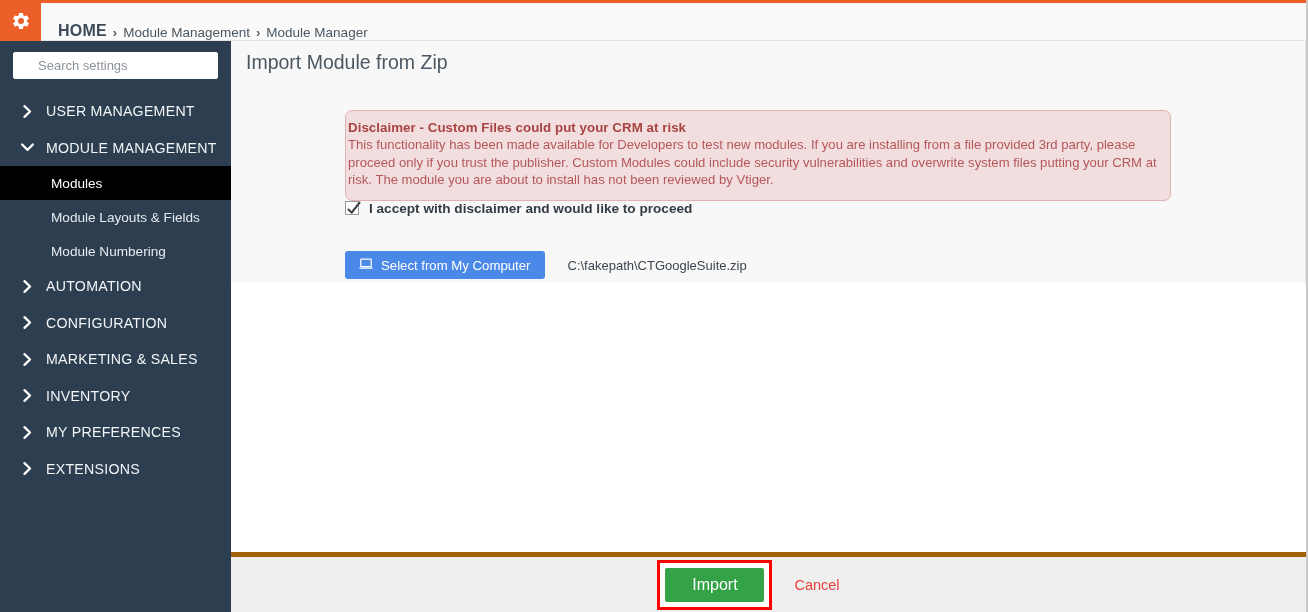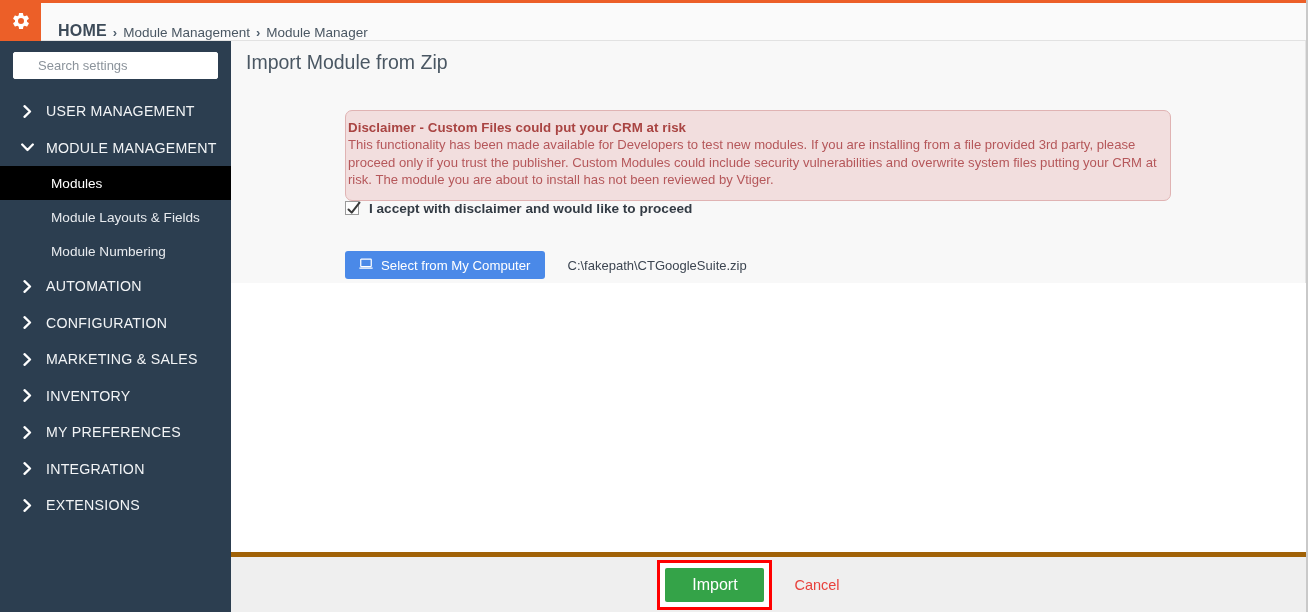--- a/index.html
+++ b/index.html
@@ -357,28 +357,20 @@
           </svg>
       </span>
       <span>MY PREFERENCES</span>
     </div>
     <div class="nav-group">
       <span class="chev">
         <svg width="9" height="13" viewBox="0 0 9 13">
             <path d="M1.5 1.2L7 6.5 1.5 11.8" stroke="#ffffff" stroke-width="2.3" fill="none" stroke-linecap="round" stroke-linejoin="round"></path>
           </svg>
       </span>
-      <span>INTEGRATION</span>
-    </div>
-    <div class="nav-group">
-      <span class="chev">
-        <svg width="9" height="13" viewBox="0 0 9 13">
-            <path d="M1.5 1.2L7 6.5 1.5 11.8" stroke="#ffffff" stroke-width="2.3" fill="none" stroke-linecap="round" stroke-linejoin="round"></path>
-          </svg>
-      </span>
       <span>EXTENSIONS</span>
     </div>
   </div>
 
   <div class="content">
     <div class="panel">
       <div class="panel-title">Import Module from Zip</div>
 
       <div class="alert">
         <div class="alert-title">Disclaimer - Custom Files could put your CRM at risk</div>

